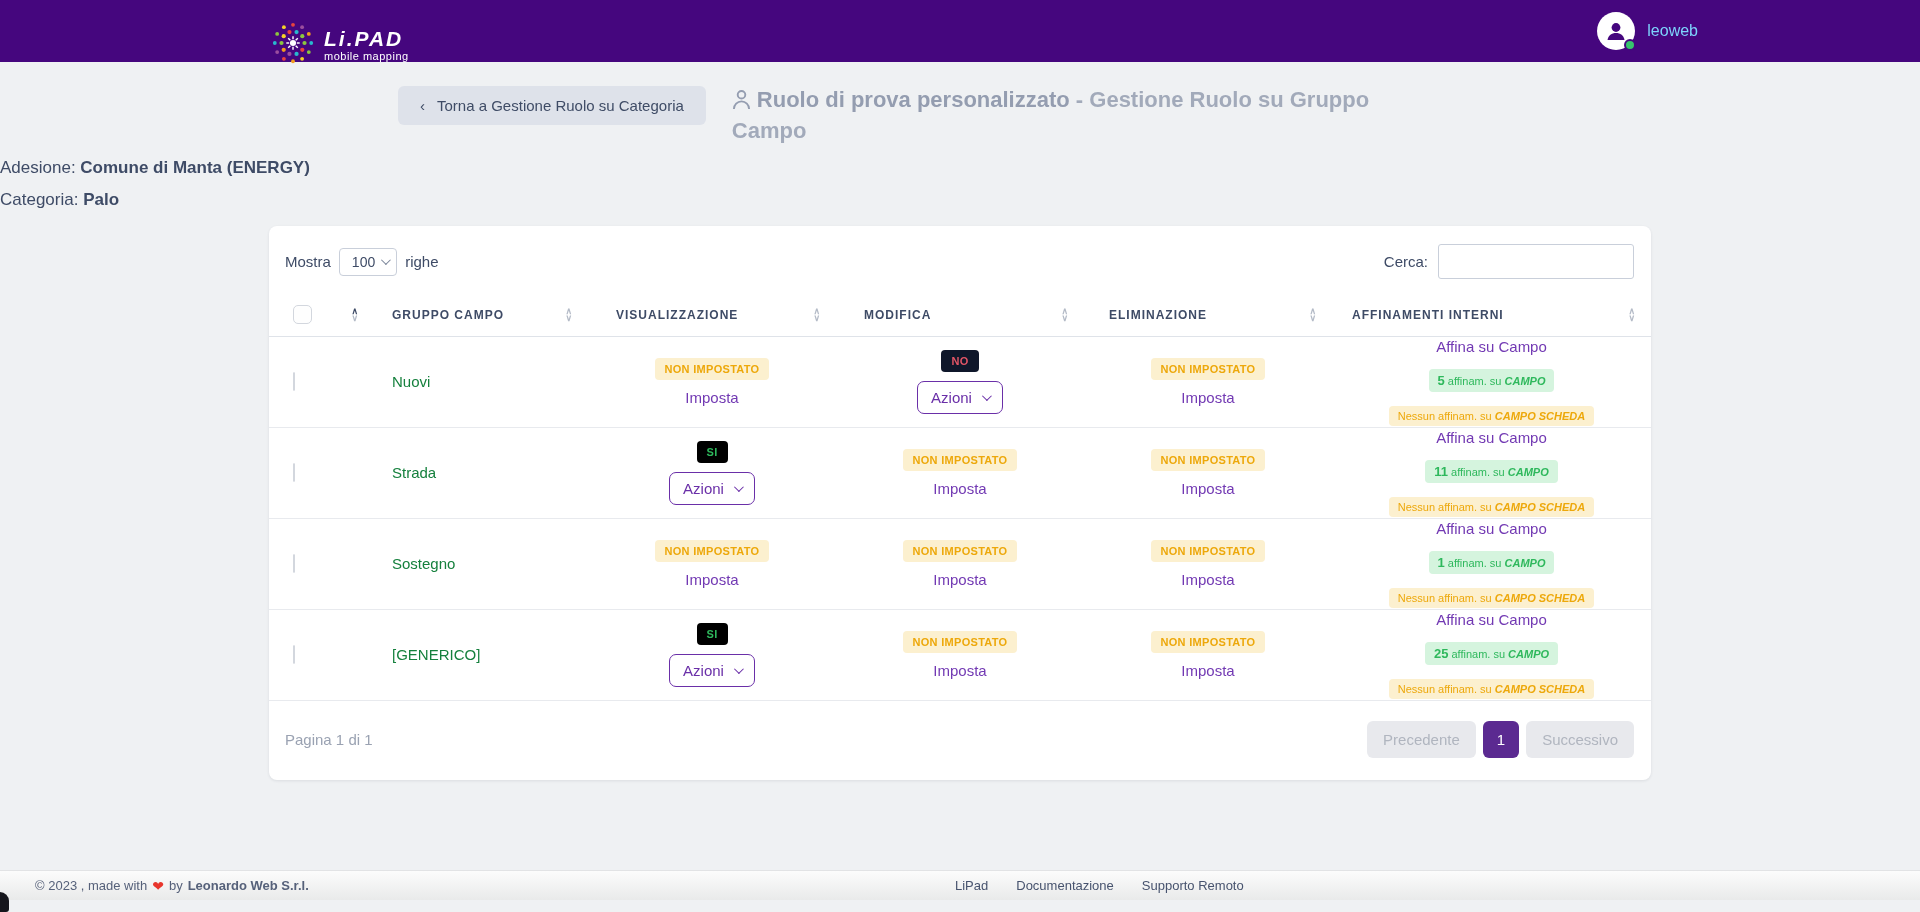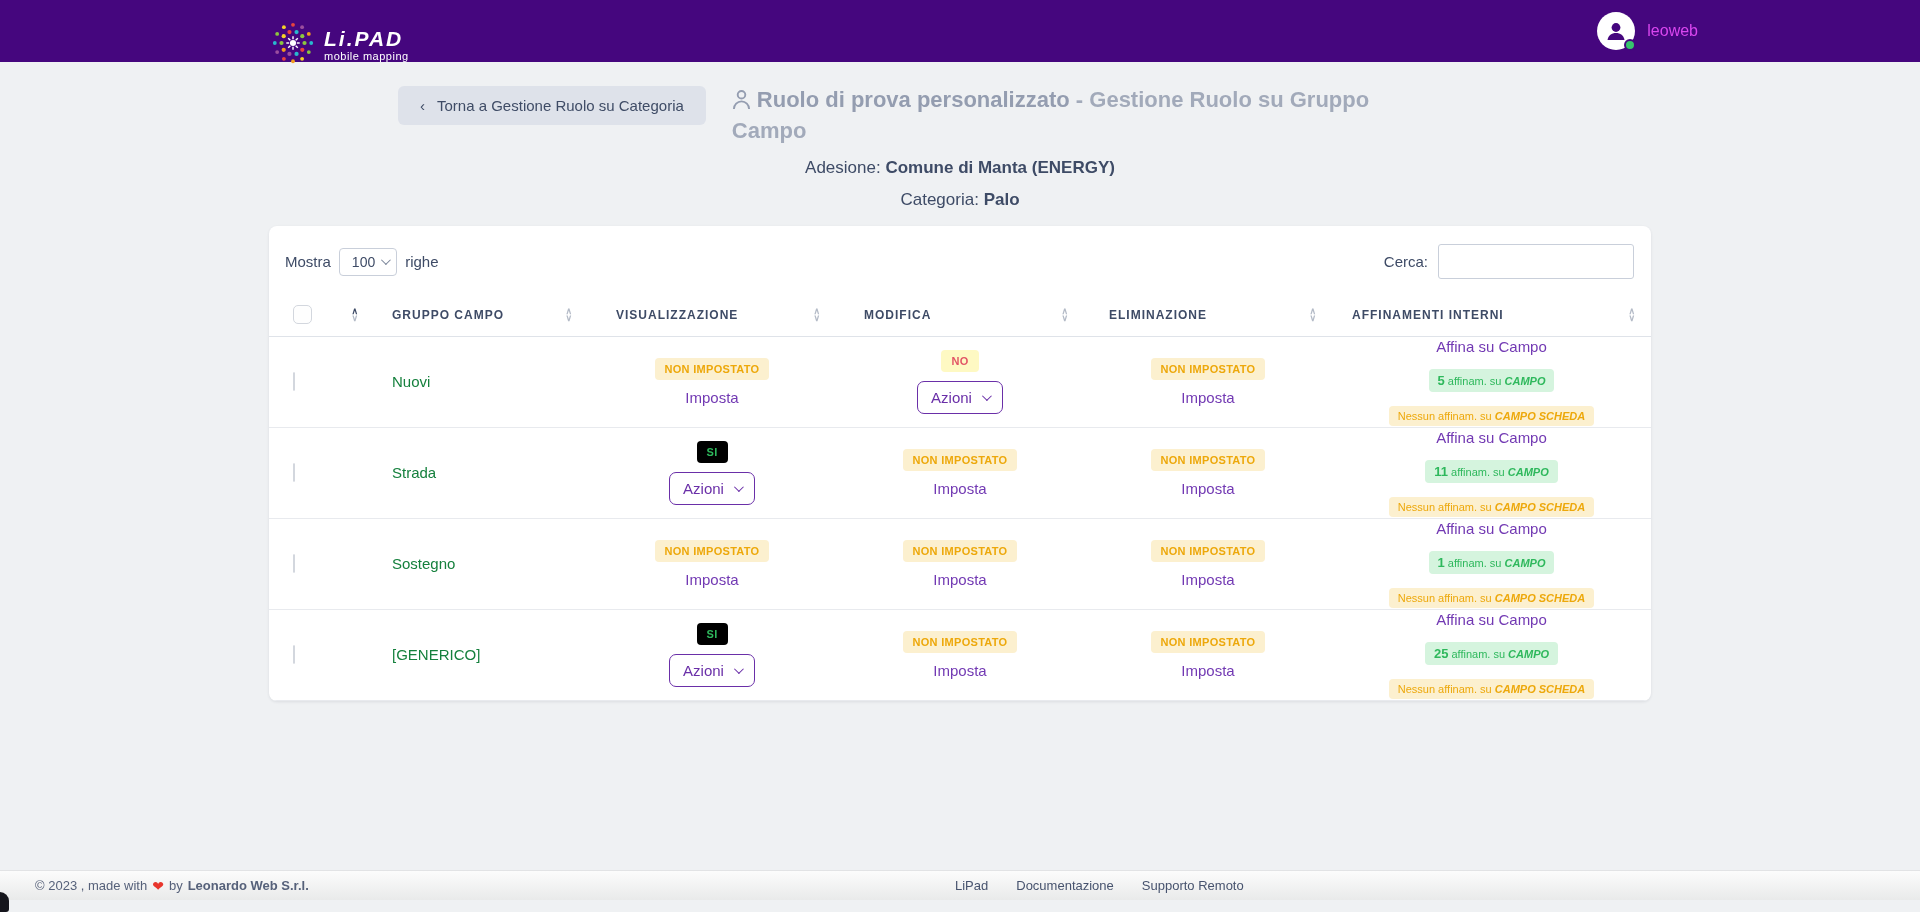--- a/index.html
+++ b/index.html
@@ -8,30 +8,30 @@
 
   
   .navbar { height:62px; background:#45067e; display:flex; align-items:center; justify-content:space-between; padding:0 222px 0 270px; }
   .logo { display:flex; align-items:center; gap:8px; cursor:pointer;margin-top:28px; }
   .logo-text { color:#fff; line-height:1; }
   .logo-title { font-size:21px; font-weight:bold; letter-spacing:2px; font-style:italic; }
   .logo-sub { font-size:11px; letter-spacing:0.5px; margin-top:2px; }
   .userbox { display:flex; align-items:center; gap:12px; cursor:pointer; }
   .avatar { width:38px; height:38px; border-radius:50%; background:#fff; position:relative; display:flex; align-items:center; justify-content:center; }
   .status-dot { position:absolute; right:-1px; bottom:-1px; width:12px; height:12px; border-radius:50%; background:#37c46d; border:2px solid #45067e; }
-  .username { color:#d946ef; font-size:16px; }
+  .username { color:#7dd3fc; font-size:16px; }
 
   
   .header-row { display:flex; align-items:flex-start; margin:24px 0 0 398px; }
   .back-btn { background:#dee2ea; border:none; border-radius:6px; padding:11px 22px; font-size:15px; color:#3f4c66; font-family:inherit; display:flex; align-items:center; gap:12px; cursor:pointer; }
   .back-chevron { font-size:15px; color:#3f4c66; }
   .page-title { margin-left:26px; width:652px; font-size:22px; line-height:1.25; color:#a2aaba; }
   .page-title .bold { font-weight:bold; color:#949db0; }
   .title-person-icon { display:inline-block; vertical-align:-3px; margin-right:6px; }
-  .subline { text-align:center; font-size:17px; color:#3e4b66; }
+  .subline { font-size:17px; color:#3e4b66; }
   .subline.adesione { margin-top:14px; }
   .subline.categoria { margin-top:12px; }
   .subline b { font-weight:bold; }
 
   
   .card { width:1382px; margin:16px auto 0; background:#fff; border-radius:8px; box-shadow:0 1px 3px rgba(40,50,70,.10); overflow:hidden; }
   .controls { display:flex; align-items:center; padding:18px 17px 12px 16px; font-size:15px; }
   .page-size-select { display:inline-flex; align-items:center; gap:6px; border:1px solid #c9cfda; border-radius:4px; padding:5px 8px 5px 12px; margin:0 8px; font-size:14px; color:#3e4b66; background:#fff; cursor:pointer; }
   .chev-down { width:7px; height:7px; border-right:1.6px solid #7a8599; border-bottom:1.6px solid #7a8599; transform:rotate(45deg) translateY(-2px); display:inline-block; }
   .controls .spacer { flex:1; }
@@ -49,21 +49,21 @@
   .pad-left { padding-left:18px; }
   td { border-bottom:1px solid #e8eaee; height:91px; vertical-align:middle; }
   tr:last-child td { border-bottom:1px solid #e8eaee; }
   td.c { text-align:center; }
   .row-name { font-size:15px; color:#15803d; padding-left:18px; }
   .checkbox { width:19px; height:19px; border:1.5px solid #d3d7de; border-radius:5px; background:#fefefe; margin-left:24px; cursor:pointer; }
   .cell-stack { display:flex; flex-direction:column; align-items:center; gap:9px; }
 
   .badge { display:inline-block; font-size:11px; font-weight:bold; letter-spacing:.3px; padding:5px 10px; border-radius:4px; white-space:nowrap; }
   .badge.unset { background:#fcf0cf; color:#eda80b; }
-  .badge.no    { background:#fef9c3; color:#e25566; }
+  .badge.no    { background:#0f172a; color:#e25566; }
   .badge.yes   { background:#000000; color:#2eb85c; }
 
   .link { color:#7239b3; font-size:15px; cursor:pointer; text-decoration:none; }
   .azioni-btn { display:inline-flex; align-items:center; gap:10px; background:#fff; border:1.6px solid #6a2fa8; color:#6a2fa8; border-radius:7px; padding:7px 13px; font-size:15px; font-family:inherit; cursor:pointer; }
   .azioni-btn .chev-down { border-color:#6a2fa8; }
 
   .aff-stack { display:flex; flex-direction:column; align-items:center; gap:14px; }
   .mini-badge { display:inline-block; border-radius:4px; padding:4px 9px; font-size:11px; white-space:nowrap; }
   .mini-badge.green { background:#d5f4de; color:#2eb85c; }
   .mini-badge.amber { background:#fcf0cf; color:#eda80b; }
@@ -375,20 +375,28 @@
           <a class="link">Affina su Campo</a>
           <span class="mini-badge green"><span class="count">25</span><span> affinam. su </span><span class="target">CAMPO</span></span>
           <span class="mini-badge amber"><span>Nessun affinam. su </span><span class="target">CAMPO SCHEDA</span></span>
         </div>
           </td>
       </tr>
 
     </tbody>
   </table>
 
+  <div class="pagination-row">
+    <span class="page-info">Pagina 1 di 1</span>
+    <div class="pager">
+      <button class="pg-btn">Precedente</button>
+      <button class="pg-btn current">1</button>
+      <button class="pg-btn">Successivo</button>
+    </div>
+  </div>
 </div>
 
 <div class="footer">
   <div class="footer-left">
     <span>© 2023 , made with</span>
     <span class="heart">❤</span>
     <span>by</span>
     <b>Leonardo Web S.r.l.</b>
   </div>
   <div class="footer-links">

